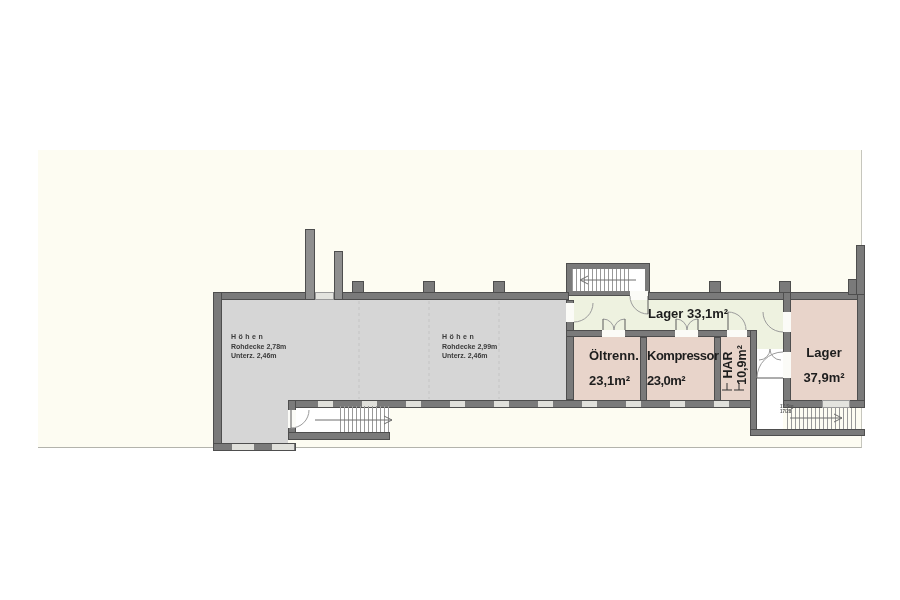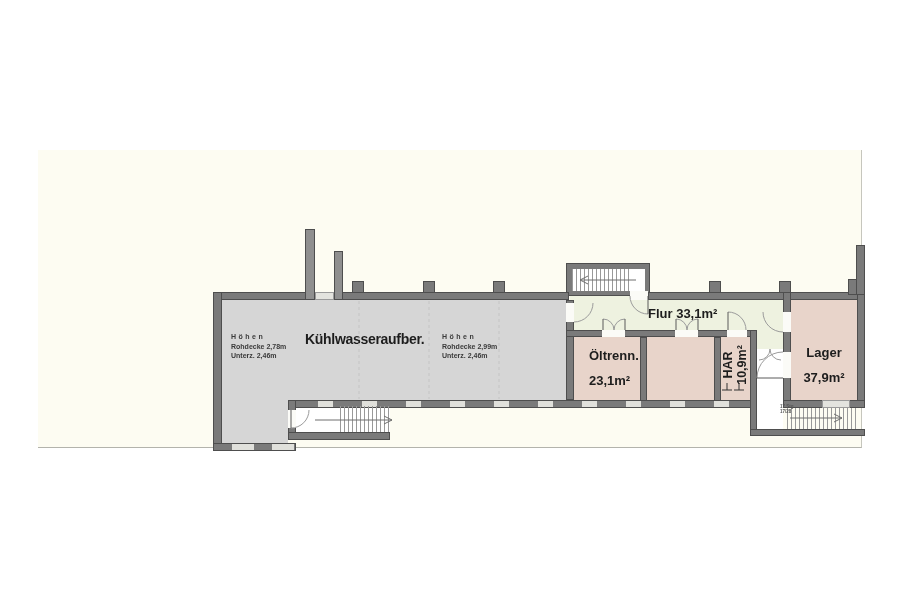--- a/index.html
+++ b/index.html
@@ -86,42 +86,45 @@
   <div class="abs wall" style="left:493px;top:281px;width:12px;height:12px;"></div>
   <div class="abs wall" style="left:709px;top:281px;width:12px;height:12px;"></div>
   <div class="abs wall" style="left:779px;top:281px;width:12px;height:12px;"></div>
   <div class="abs wall" style="left:856px;top:245px;width:9px;height:50px;"></div>
   <div class="abs wall" style="left:848px;top:279px;width:9px;height:16px;"></div>
 
   <div class="abs steps" style="left:340px;top:406px;width:50px;height:26px;"></div>
   <div class="abs steps" style="left:787px;top:408px;width:69px;height:21px;"></div>
 
   <div class="abs lbl kw">
-    <div>Kühlwasseraufber.</div>
   </div>
 
   <div class="abs hoeh" style="left:231px;top:332px;">
     <div class="t">Höhen</div>
     <div>Rohdecke 2,78m</div>
     <div>Unterz.  2,46m</div>
   </div>
 
   <div class="abs hoeh" style="left:442px;top:332px;">
     <div class="t">Höhen</div>
     <div>Rohdecke 2,99m</div>
     <div>Unterz.  2,46m</div>
   </div>
 
-  <div class="abs lbl flur">Flur 33,1m²</div>
+  <div class="abs lbl flur">Lager 33,1m²</div>
 
   <div class="abs lbl two" style="left:589px;top:343px;">
     <div>Öltrenn.</div>
     <div>23,1m²</div>
   </div>
 
+  <div class="abs lbl two" style="left:647px;top:343px;letter-spacing:-0.5px;">
+    <div>Kompressor</div>
+    <div>23,0m²</div>
+  </div>
 
   <div class="abs har-wrap">
     <div>HAR</div>
     <div>10,9m²</div>
   </div>
 
   <div class="abs lbl two" style="left:791px;top:340px;width:66px;text-align:center;">
     <div>Lager</div>
     <div>37,9m²</div>
   </div>

